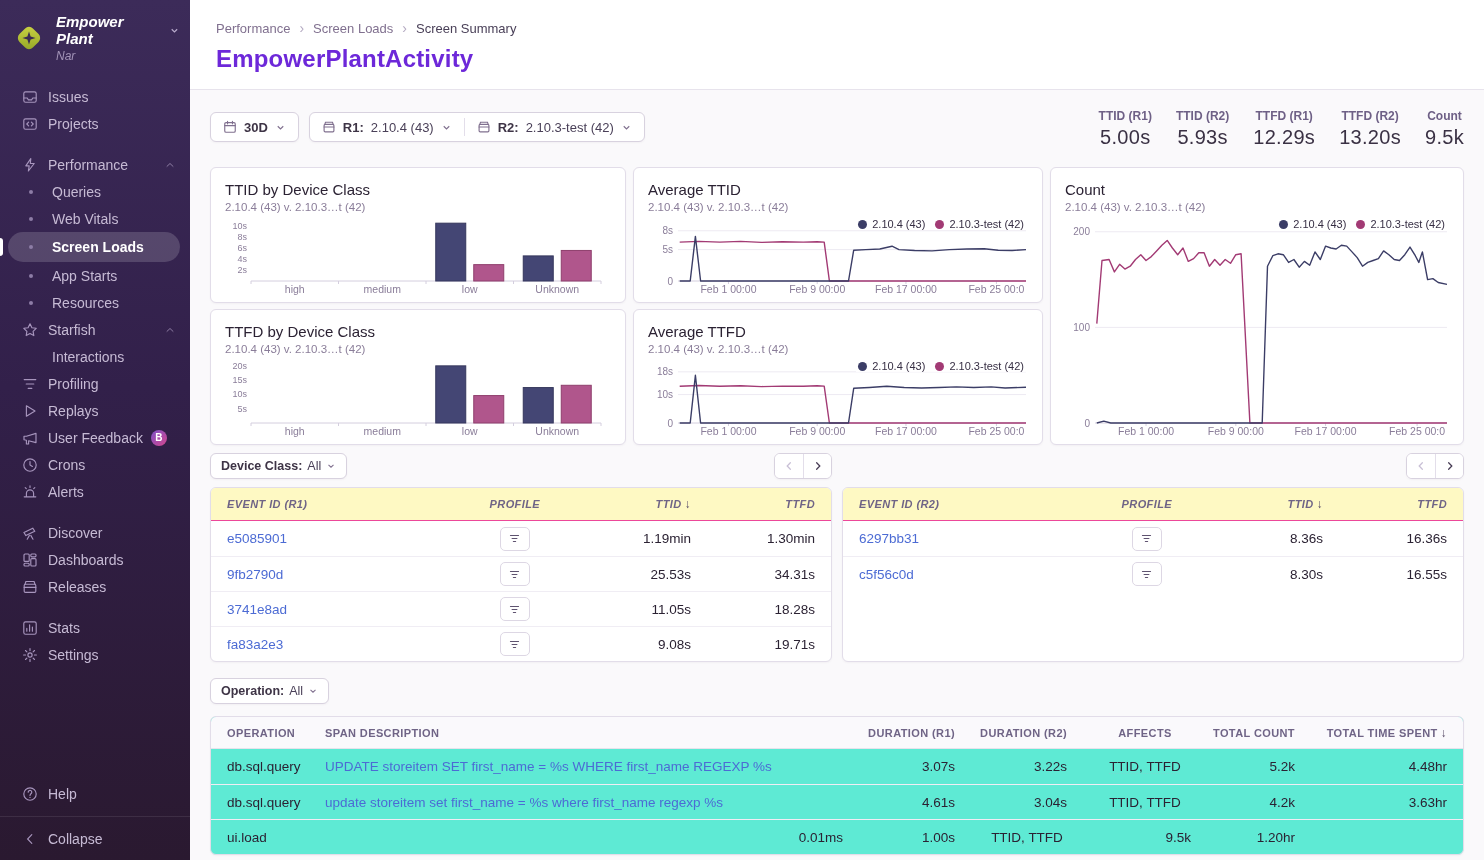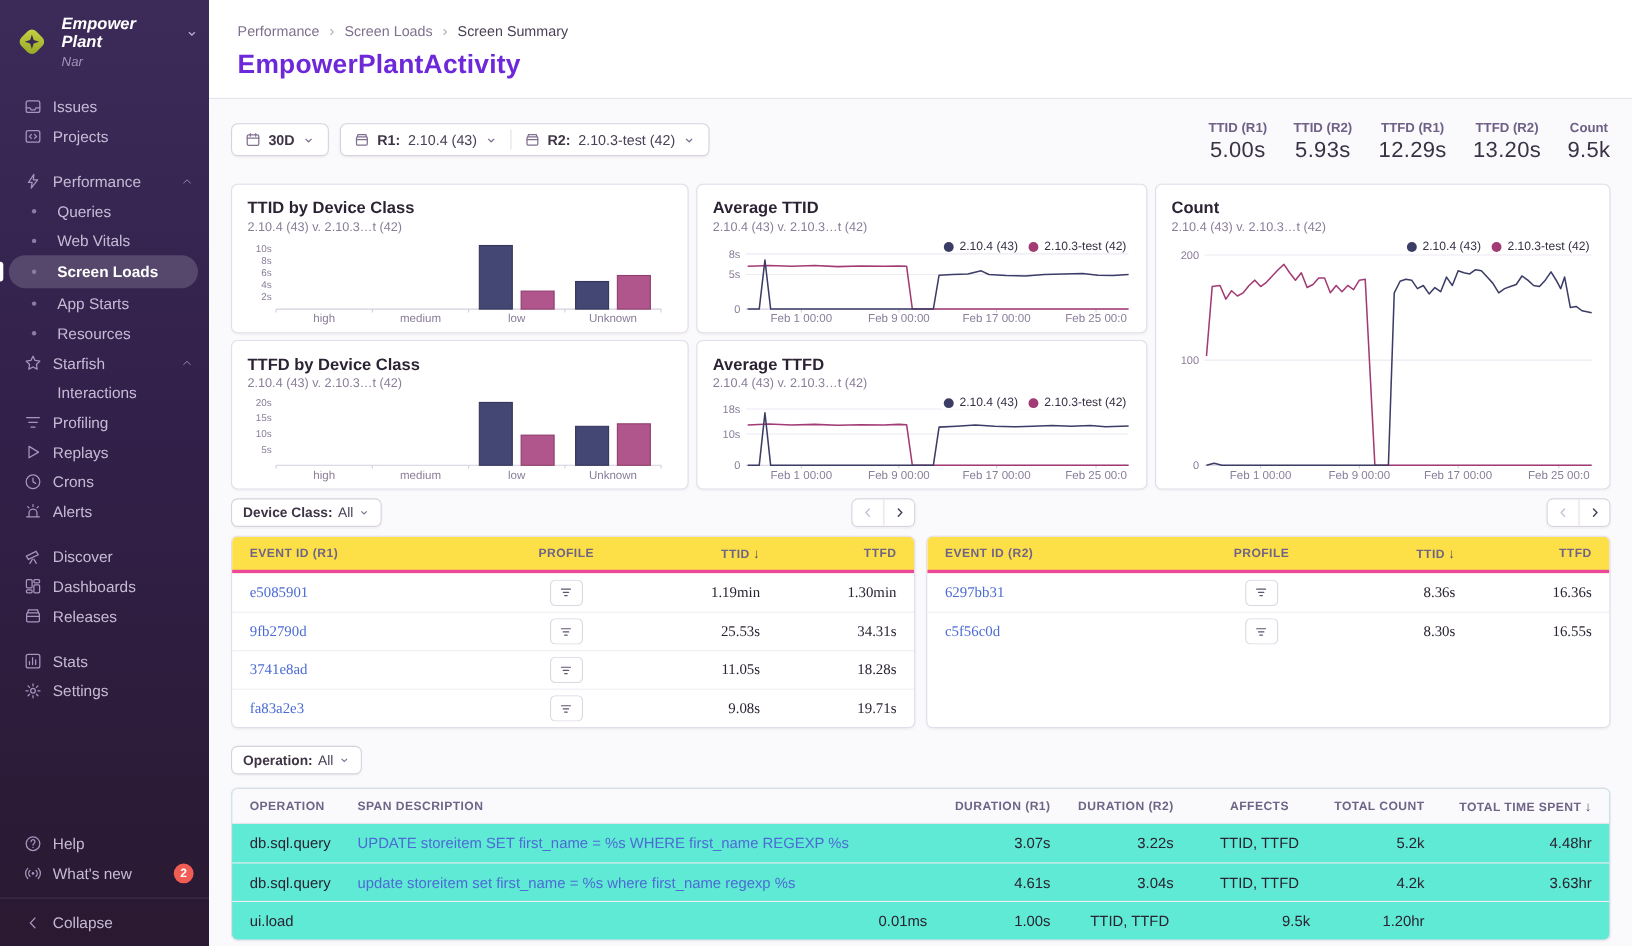--- a/index.html
+++ b/index.html
@@ -57,21 +57,21 @@
   .metric { text-align:center; }
   .m-label { font-size:12px; font-weight:700; color:#6e6086; margin-bottom:3px; white-space:nowrap; }
   .m-value { font-size:20px; color:#3a3144; letter-spacing:.3px; }
 
   .charts-row { display:flex; gap:7px; padding:18px 20px 0; }
   .chart-col { display:flex; flex-direction:column; gap:6px; }
   .col-1 { width:416px; } .col-2 { width:410px; } .col-3 { flex:1; }
   .chart-card { background:#fff; border:1px solid #e2dde9; border-radius:6px; padding:12px 14px 6px;
     box-shadow:0 1px 2px rgba(43,34,51,.04); display:flex; flex-direction:column; overflow:hidden; position:relative; }
   .h136 { height:136px; } .h278 { height:278px; }
-  .chart-title { font-size:15px; font-weight:700; color:#2b2233; line-height:19px; }
+  .chart-title { font-size:15px; font-weight:400; color:#2b2233; line-height:19px; }
   .chart-subtitle { font-size:11.5px; color:#8a7d99; margin-top:1px; line-height:15px; }
   .chart-area { flex:1; position:relative; margin-top:2px; }
   .chart-area svg { position:absolute; inset:0; overflow:visible; }
   .chart-legend { position:absolute; top:1px; right:2px; display:flex; gap:10px; align-items:center;
     font-size:11px; color:#372f44; background:rgba(255,255,255,.85); padding:0 2px; z-index:2; }
   .legend-item { display:flex; align-items:center; gap:5px; cursor:pointer; }
   .legend-dot { width:9px; height:9px; border-radius:50%; }
 
   .split-row { display:flex; gap:10px; padding:8px 20px 0; }
   .half { flex:1; display:flex; align-items:center; }
@@ -81,22 +81,22 @@
   .pag-btn { width:28px; height:24px; display:flex; align-items:center; justify-content:center; background:#fff;
     border:none; cursor:pointer; color:#4a3f57; }
   .pag-btn + .pag-btn { border-left:1px solid #e3deea; }
   .pag-btn.disabled { color:#c9c0d6; cursor:default; }
   .pag-btn svg { stroke-width:1.7; }
 
   .tables-row { display:flex; gap:10px; padding:8px 20px 0; }
   .table-card { flex:1; background:#fff; border:1px solid #e2dde9; border-radius:6px; overflow:hidden;
     box-shadow:0 1px 2px rgba(43,34,51,.04); }
   .t-head { display:grid; grid-template-columns:38% 22% 20% 20%; align-items:center; height:33px;
-    background:#fde047; border-bottom:3px solid #ec4899; }
-  .t-row { display:grid; grid-template-columns:38% 22% 20% 20%; align-items:center; height:35px;font-family:Liberation Serif, serif; }
+    background:#fef9c3; border-bottom:1px solid #ec4899;font-style:italic; }
+  .t-row { display:grid; grid-template-columns:38% 22% 20% 20%; align-items:center; height:35px; }
   .t-row + .t-row { border-top:1px solid #f0edf4; }
   .th { font-size:11px; font-weight:700; color:#6f6486; letter-spacing:.4px; white-space:nowrap; }
   .left { text-align:left; padding-left:16px; }
   .right { text-align:right; padding-right:16px; }
   .center { text-align:center; }
   .sort-arrow { font-size:12px; margin-left:3px; color:#564a66; }
   .link { color:#4c6bd4; font-size:13.5px; text-decoration:none; cursor:pointer; }
   .cell { font-size:13.5px; color:#2b2233; white-space:nowrap; overflow:hidden; text-overflow:ellipsis; }
   .profile-btn { width:30px; height:24px; border:1px solid #ddd7e4; border-radius:5px; background:#fff;
     display:inline-flex; align-items:center; justify-content:center; color:#5f5370; cursor:pointer; }
@@ -202,20 +202,27 @@
         <span class="nav-label">Profiling</span>
       </div>
       <div class="nav-item">
         <svg viewBox="0 0 16 16" width="16" height="16" fill="none" stroke="currentColor" stroke-width="1.15" stroke-linecap="round" class="nav-icon">
           <path d="M4.4 2.8v10.4L13 8z" stroke-linejoin="round"></path>
         </svg>
         <span class="nav-label">Replays</span>
       </div>
       <div class="nav-item">
         <svg viewBox="0 0 16 16" width="16" height="16" fill="none" stroke="currentColor" stroke-width="1.15" stroke-linecap="round" class="nav-icon">
+          <path d="M2 6.2v3.6l2.4.5V14h2.2v-3.2l7.4 1.8V3.4L4.4 6.2H2z" stroke-linejoin="round"></path>
+        </svg>
+        <span class="nav-label">User Feedback</span>
+        <span class="badge-b">B</span>
+      </div>
+      <div class="nav-item">
+        <svg viewBox="0 0 16 16" width="16" height="16" fill="none" stroke="currentColor" stroke-width="1.15" stroke-linecap="round" class="nav-icon">
           <circle cx="8" cy="8" r="6.2"></circle>
           <path d="M8 4.6V8l2.4 1.4"></path>
         </svg>
         <span class="nav-label">Crons</span>
       </div>
       <div class="nav-item">
         <svg viewBox="0 0 16 16" width="16" height="16" fill="none" stroke="currentColor" stroke-width="1.15" stroke-linecap="round" class="nav-icon">
           <path d="M4.4 12.6V9.4a3.6 3.6 0 017.2 0v3.2M2.2 12.8h11.6M8 1.8v1.6M3.2 3.6l1.1 1.1M12.8 3.6l-1.1 1.1"></path>
         </svg>
         <span class="nav-label">Alerts</span>
@@ -261,28 +268,20 @@
       </div>
     </nav>
   <div id="sidebar-footer">
       <div class="nav-item">
         <svg viewBox="0 0 16 16" width="16" height="16" fill="none" stroke="currentColor" stroke-width="1.15" stroke-linecap="round" class="nav-icon">
           <circle cx="8" cy="8" r="6.2"></circle>
           <path d="M6.2 6.2a1.8 1.8 0 113 1.3c-.7.6-1.2 1-1.2 1.9"></path>
           <circle cx="8" cy="11.4" r=".6" fill="currentColor" stroke="none"></circle>
         </svg>
         <span class="nav-label">Help</span>
-      </div>
-      <div class="nav-item">
-        <svg viewBox="0 0 16 16" width="16" height="16" fill="none" stroke="currentColor" stroke-width="1.15" stroke-linecap="round" class="nav-icon">
-          <circle cx="8" cy="8" r="1.2" fill="currentColor" stroke="none"></circle>
-          <path d="M5.2 5.4a3.7 3.7 0 000 5.2M10.8 5.4a3.7 3.7 0 010 5.2M3.2 3.4a6.5 6.5 0 000 9.2M12.8 3.4a6.5 6.5 0 010 9.2"></path>
-        </svg>
-        <span class="nav-label">What's new</span>
-        <span class="badge-count">2</span>
       </div>
       <div class="nav-item collapse-row">
         <svg viewBox="0 0 16 16" width="16" height="16" fill="none" stroke="currentColor" stroke-width="1.15" stroke-linecap="round" class="nav-icon">
           <path d="M9.8 3.6L5.6 8l4.2 4.4"></path>
         </svg>
         <span class="nav-label">Collapse</span>
       </div>
     </div>
 </div>
 

